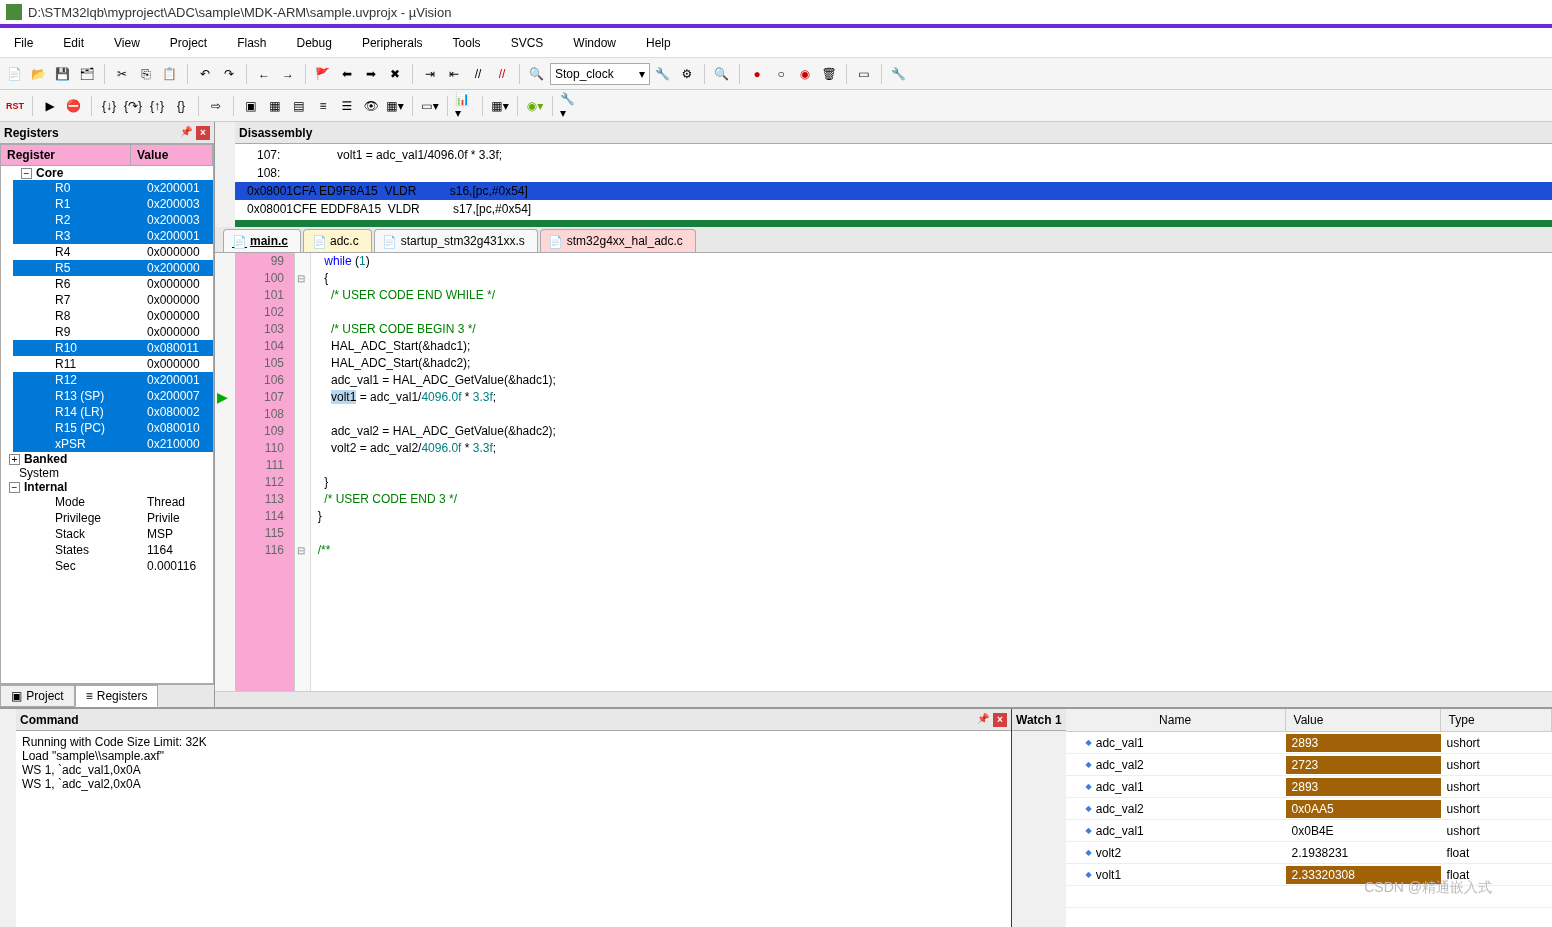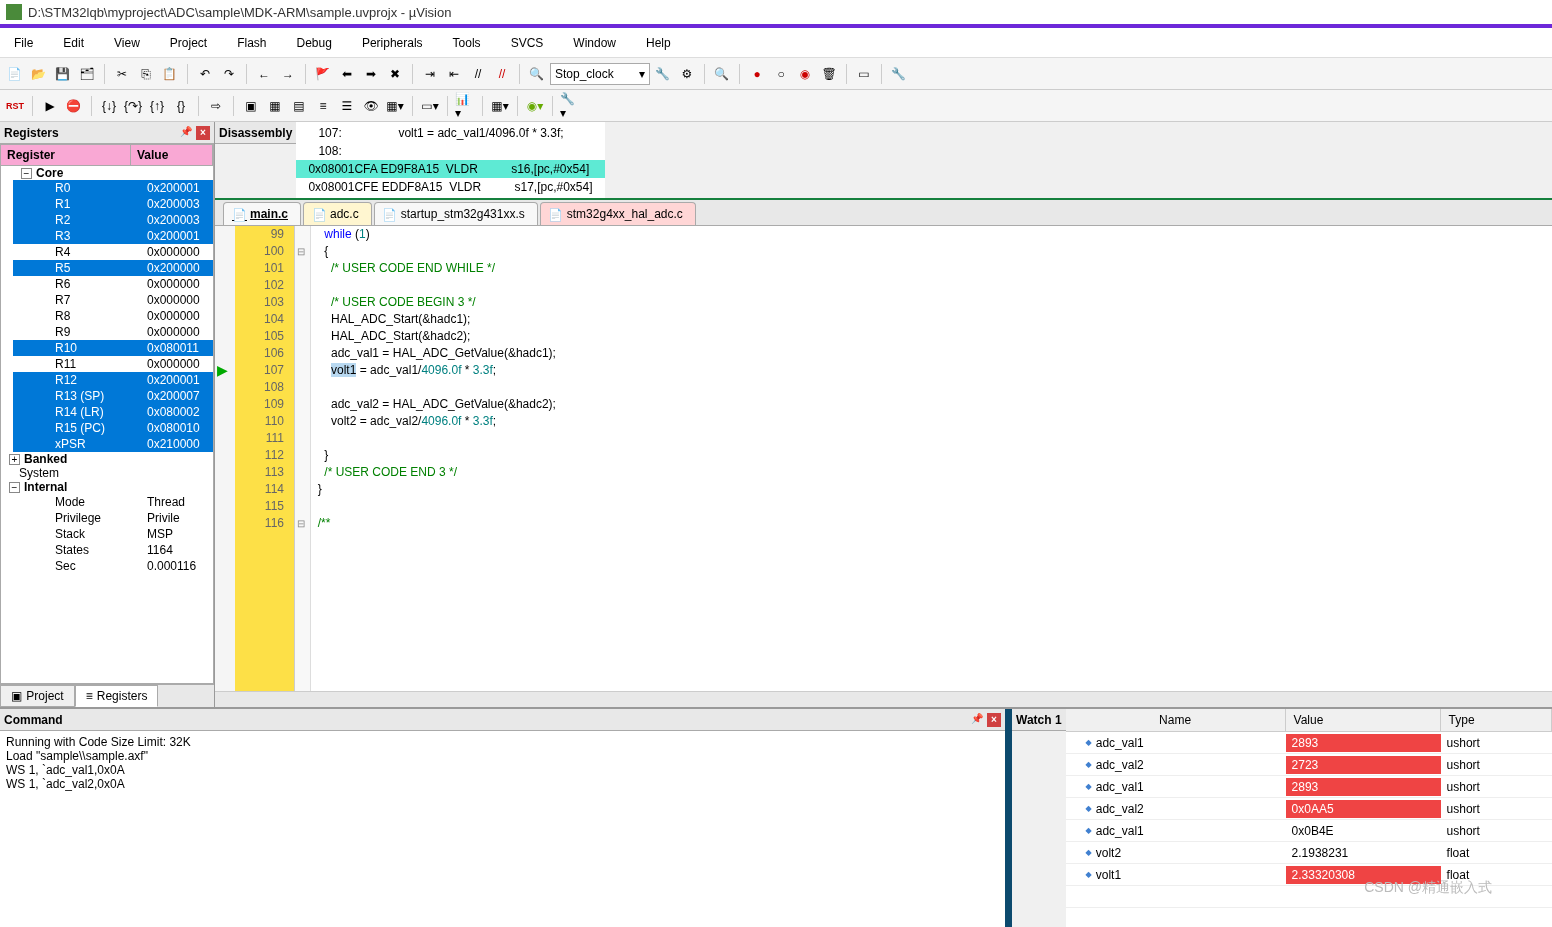--- a/index.html
+++ b/index.html
@@ -29,58 +29,58 @@
 .reg-row .n { width: 130px; padding-left: 42px; margin-left: 12px; }
 .reg-row .v { flex: 1; padding-left: 4px; }
 .reg-row.sel .n { background: #0078d7; color: #fff; }
 .reg-row.sel .v { background: #0078d7; color: #fff; }
 .reg-group { padding-left: 20px; font-weight: bold; }
 .reg-group .exp { display: inline-block; width: 11px; height: 11px; border: 1px solid #888; text-align: center; line-height: 9px; font-size: 10px; margin-right: 4px; font-weight: normal; }
 .bottom-tabs { display: flex; background: #e8e8e8; border-top: 1px solid #aaa; }
 .btab { padding: 3px 10px; border: 1px solid #aaa; background: #f0f0f0; cursor: pointer; display: flex; align-items: center; gap: 4px; font-size: 12px; }
 .btab.active { background: #fff; border-bottom-color: #fff; }
 .right-panel { flex: 1; display: flex; flex-direction: column; overflow: hidden; }
-.disasm { display: flex; flex-direction: row; border-bottom: 2px solid #15803d; }
+.disasm { display: flex; flex-direction: column; border-bottom: 7px solid #15803d; margin-left: 20px; }
 .disasm-body { background: #fff; font-family: "Courier New", monospace; font-size: 13px; padding: 2px 0; overflow: auto; height: 76px; }
 .disasm-line { white-space: pre; padding: 0 12px; line-height: 18px; }
-.disasm-line.hl { background: #5eead4; }
+.disasm-line.hl { background: #1d4ed8; }
 .tabs-row { display: flex; background: #e8e8e8; border-bottom: 1px solid #aaa; height: 26px; align-items: flex-end; padding-left: 8px; gap: 2px; }
 .file-tab { padding: 4px 12px 4px 8px; background: #f8f8f8; border: 1px solid #aaa; border-bottom: none; border-radius: 4px 4px 0 0; display: flex; align-items: center; gap: 6px; cursor: pointer; font-size: 12px; }
 .file-tab.yellow { background: #fff6d0; }
 .file-tab.pink { background: #ffd6d6; }
 .file-tab .ficon { width: 12px; height: 12px; display: inline-block; }
 .file-tab.active { font-weight: bold; text-decoration: underline; }
 .code-area { flex: 1; display: flex; background: #fff; font-family: "Courier New", monospace; font-size: 13px; overflow: auto; }
-.gutter { width: 60px; background: #fde047; text-align: right; padding-right: 10px; color: #666; border-right: 1px solid #ccc; }
+.gutter { width: 60px; background: #f9a8d4; text-align: right; padding-right: 10px; color: #666; border-right: 1px solid #ccc; }
 .gutter-fold { width: 16px; background: #f8f8f8; border-right: 1px solid #ddd; }
 .marker-col { width: 20px; background: #f5f5f5; }
 .code-lines { flex: 1; }
 .code-line { height: 17px; line-height: 17px; white-space: pre; }
 .gutter .code-line { padding-right: 0; }
 .bp-marker { color: #0a0; font-size: 14px; padding-left: 2px; }
 .kw { color: #0000ff; }
 .num { color: #008080; }
 .cmt { color: #008000; }
 .hl-sel { background: #b8d8f0; }
 .fold { color: #888; padding-left: 2px; font-size: 10px; }
 .bottom-panels { display: flex; height: 220px; border-top: 2px solid #999; }
-.cmd-panel { flex: 1; display: flex; flex-direction: column; border-right: 7px solid #0c4a6e; }
+.cmd-panel { flex: 1; display: flex; flex-direction: column; border-right: 1px solid #0c4a6e; margin-left: 16px; }
 .cmd-body { flex: 1; background: #fff; font-family: "Courier New", monospace; font-size: 13px; padding: 4px 6px; overflow: auto; }
 .watch-panel { width: 540px; display: flex; flex-direction: row; }
 .watch-table { flex: 1; background: #fff; overflow: auto; }
 .watch-header { display: flex; background: #f0f0f0; border-bottom: 1px solid #ccc; }
 .watch-header > div { padding: 4px 8px; border-right: 1px solid #ccc; }
 .wcol-name { width: 220px; text-align: center; }
 .wcol-val { width: 155px; }
 .wcol-type { flex: 1; }
 .watch-row { display: flex; border-bottom: 1px solid #eee; height: 22px; align-items: center; }
 .watch-row .wn { width: 220px; padding-left: 20px; display: flex; align-items: center; gap: 4px; }
 .watch-row .wv { width: 155px; padding: 2px 6px; }
 .watch-row .wt { flex: 1; padding: 2px 6px; }
-.watch-row .wv.hl { background: #ef4444; color: #fff; }
+.watch-row .wv.hl { background: #a16207; color: #fff; }
 .watch-row .bullet { color: #4080d0; font-size: 8px; }
 .hscroll { height: 16px; background: #e8e8e8; border-top: 1px solid #ccc; }
 .watermark { position: absolute; bottom: 30px; right: 60px; color: #bbb; font-size: 14px; }
 </style>
 </head>
 <body>
 
 <div class="titlebar">
   <span class="app-icon"></span>
   <span class="titlebar-text">D:\STM32lqb\myproject\ADC\sample\MDK-ARM\sample.uvprojx - µVision</span>

